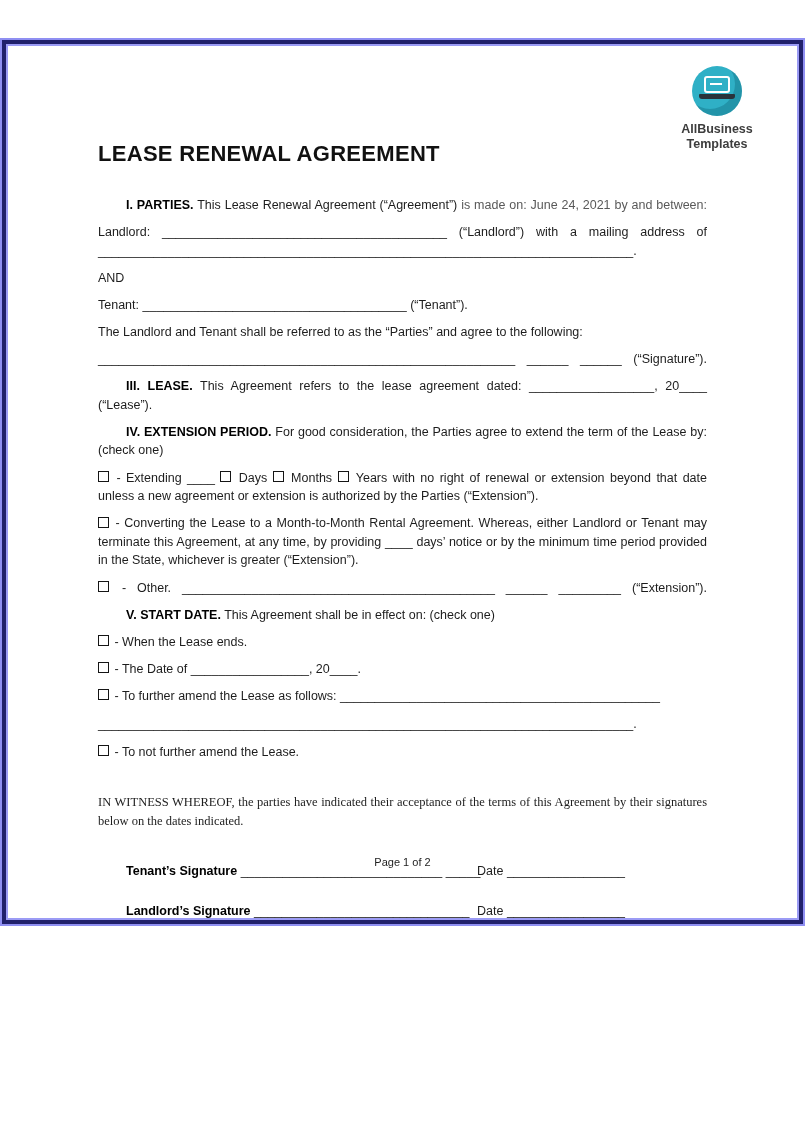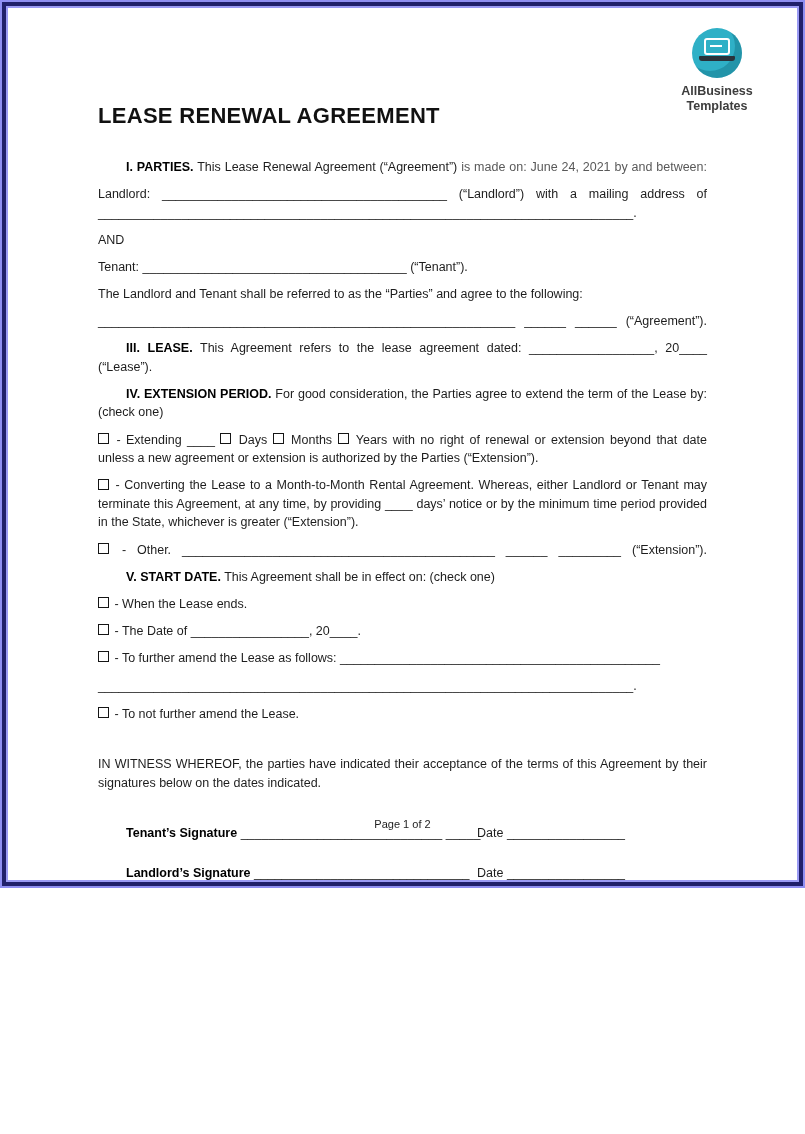--- a/index.html
+++ b/index.html
@@ -1,18 +1,19 @@
 <!DOCTYPE html>
 <html><head>
 <meta charset="utf-8">
 <style>
   html,body { margin:0; padding:0; background:#ffffff; }
   .page {
     width:805px; height:888px; box-sizing:border-box;
     border:2px solid #8f8ff2;
+    margin-top:38px;
   }
   .page-mid { height:100%; box-sizing:border-box; border:4px solid #20206b; }
   .page-in {
     height:100%; box-sizing:border-box; border:2px solid #9b9bf5;
     padding:0 90px; position:relative;
     font-family:"Liberation Sans", sans-serif;
     font-size:12.5px; color:#1d1d1d;
   }
   p { margin:0 0 8.5px 0; line-height:18.6px; }
   .just  { text-align:justify; }
@@ -48,21 +49,21 @@
   }
   .lap-base {
     position:absolute; top:28px; left:7px; width:36px; height:5px;
     background:#29333b; border-radius:1px 1px 3px 3px;
   }
   .logo-text { font-size:12.5px; font-weight:bold; color:#3d3d3d; line-height:14.5px; }
   
   .sig-row { margin-top:26px; white-space:nowrap; }
   .sig-row.tenant { margin-top:34px; }
   .sig-left { display:inline-block; width:379px; }
-  .witness { margin-top:32px; }
+  .witness { margin-top:32px;font-family:Liberation Serif, serif; }
   .footer {
     position:absolute; left:0; right:0; bottom:50px;
     text-align:center; font-size:11px; color:#1d1d1d;
   }
 </style>
 </head>
 <body>
 
 <div class="page">
 <div class="page-mid">
@@ -93,21 +94,21 @@
   <p><span>Tenant:</span>
     <span class="blank">______________________________________</span>
     <span>(“Tenant”).</span></p>
 
   <p>The Landlord and Tenant shall be referred to as the “Parties” and agree to the following:</p>
 
 
   <p class="jlast"><span class="blank">____________________________________________________________</span>
     <span class="blank">______</span>
     <span class="blank">______</span>
-    <span>(“Agreement”).</span></p>
+    <span>(“Signature”).</span></p>
 
   <p class="just"><span class="b">III. LEASE.</span>
     <span>This Agreement refers to the lease agreement dated:</span>
     <span class="blank">__________________</span><span>, 20</span><span class="blank">____</span>
     <span>(“Lease”).</span></p>
 
   <p class="jlast" style="margin-bottom:0"><span class="b">IV. EXTENSION PERIOD.</span>
     <span>For good consideration, the Parties agree to extend the term of the Lease by:</span></p>
   <p>(check one)</p>
 

